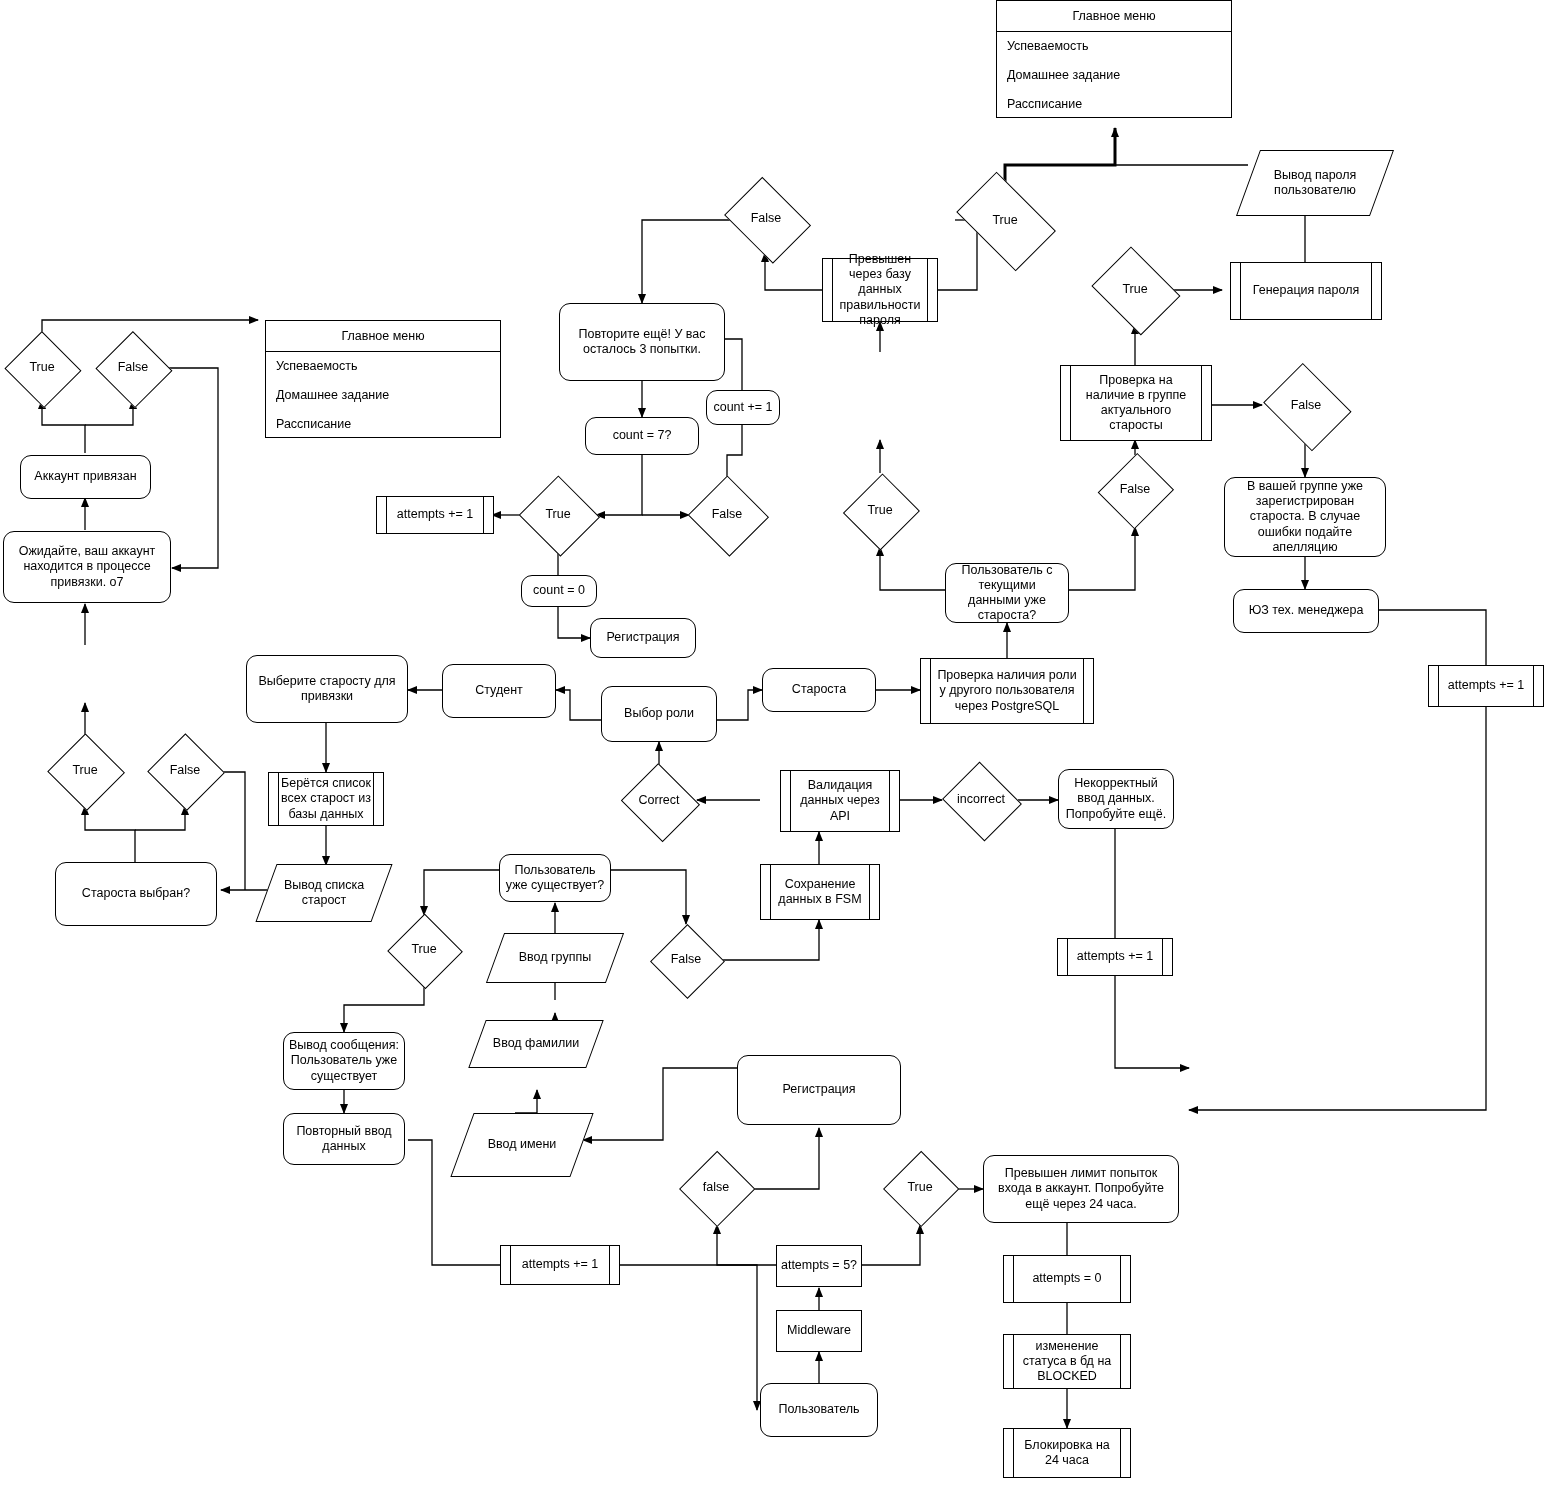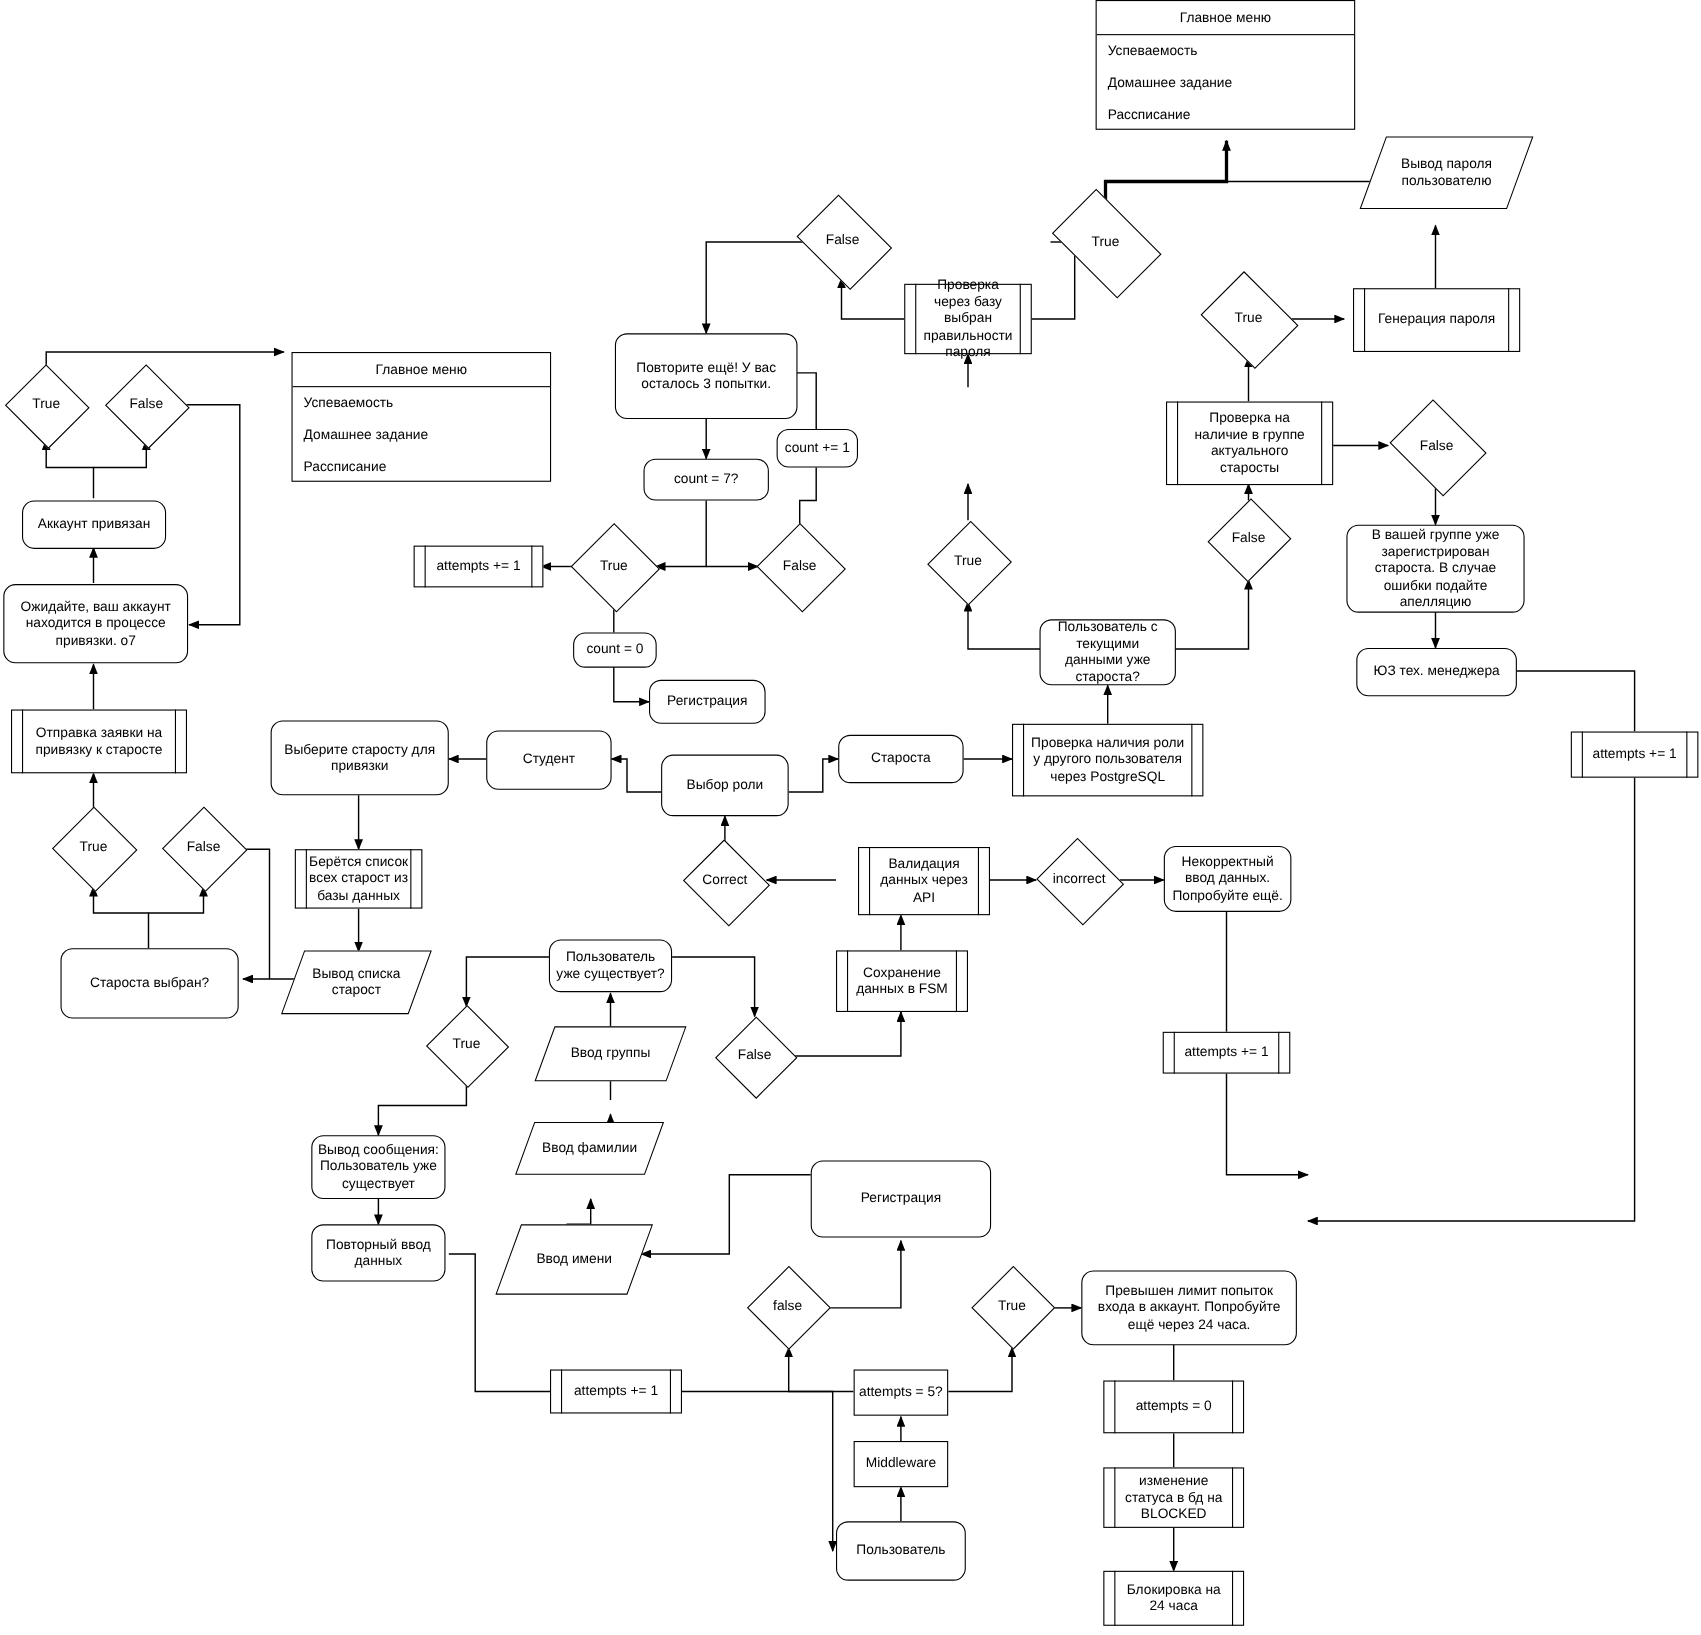--- a/index.html
+++ b/index.html
@@ -193,21 +193,21 @@
     <div class="mitem">Расcписание</div>
   </div>
 
   <div class="menucard" style="left:265px;top:320px;width:236px;height:118px;">
     <div class="mhead">Главное меню</div>
     <div class="mitem">Успеваемость</div>
     <div class="mitem">Домашнее задание</div>
     <div class="mitem">Расcписание</div>
   </div>
 
-  <div class="node para" style="left:1248px;top:124px;width:134px;height:66px;">
+  <div class="node para" style="left:1248px;top:150px;width:134px;height:66px;">
     <span class="paraskew"></span>
     <span class="paratxt">Вывод пароля пользователю</span>
   </div>
 
   <div class="node diamond" style="left:947px;top:182px;width:116px;height:78px;">
     <span class="dshape"></span>
     <span class="dtxt">True</span>
   </div>
 
   <div class="node predef" style="left:1230px;top:262px;width:152px;height:58px;">
@@ -244,21 +244,21 @@
     <span class="dshape"></span>
     <span class="dtxt">False</span>
   </div>
 
   <div class="node diamond" style="left:719px;top:182px;width:94px;height:74px;">
     <span class="dshape"></span>
     <span class="dtxt">False</span>
   </div>
 
   <div class="node predef" style="left:822px;top:258px;width:116px;height:64px;">
-    <span style="padding:0 12px">Проверка через базу выбран правильности пароля</span>
+    <span style="padding:0 12px">Превышен через базу данных правильности пароля</span>
   </div>
 
   <div class="node rounded" style="left:559px;top:303px;width:166px;height:78px;">
     <span style="padding:0 10px">Повторите ещё! У вас осталось 3 попытки.</span>
   </div>
 
   <div class="node rounded" style="left:706px;top:390px;width:74px;height:35px;">
     <span>count += 1</span>
   </div>
 
@@ -329,23 +329,20 @@
   </div>
 
   <div class="node rounded" style="left:20px;top:455px;width:131px;height:44px;">
     <span>Аккаунт привязан</span>
   </div>
 
   <div class="node rounded" style="left:3px;top:531px;width:168px;height:72px;">
     <span style="padding:0 6px">Ожидайте, ваш аккаунт находится в процессе привязки. o7</span>
   </div>
 
-  <div class="node predef" style="left:10px;top:645px;width:160px;height:58px;">
-    <span style="padding:0 13px">Отправка заявки на привязку к старосте</span>
-  </div>
 
   <div class="node diamond" style="left:47px;top:734px;width:76px;height:74px;">
     <span class="dshape"></span>
     <span class="dtxt">True</span>
   </div>
 
   <div class="node diamond" style="left:147px;top:734px;width:76px;height:74px;">
     <span class="dshape"></span>
     <span class="dtxt">False</span>
   </div>

